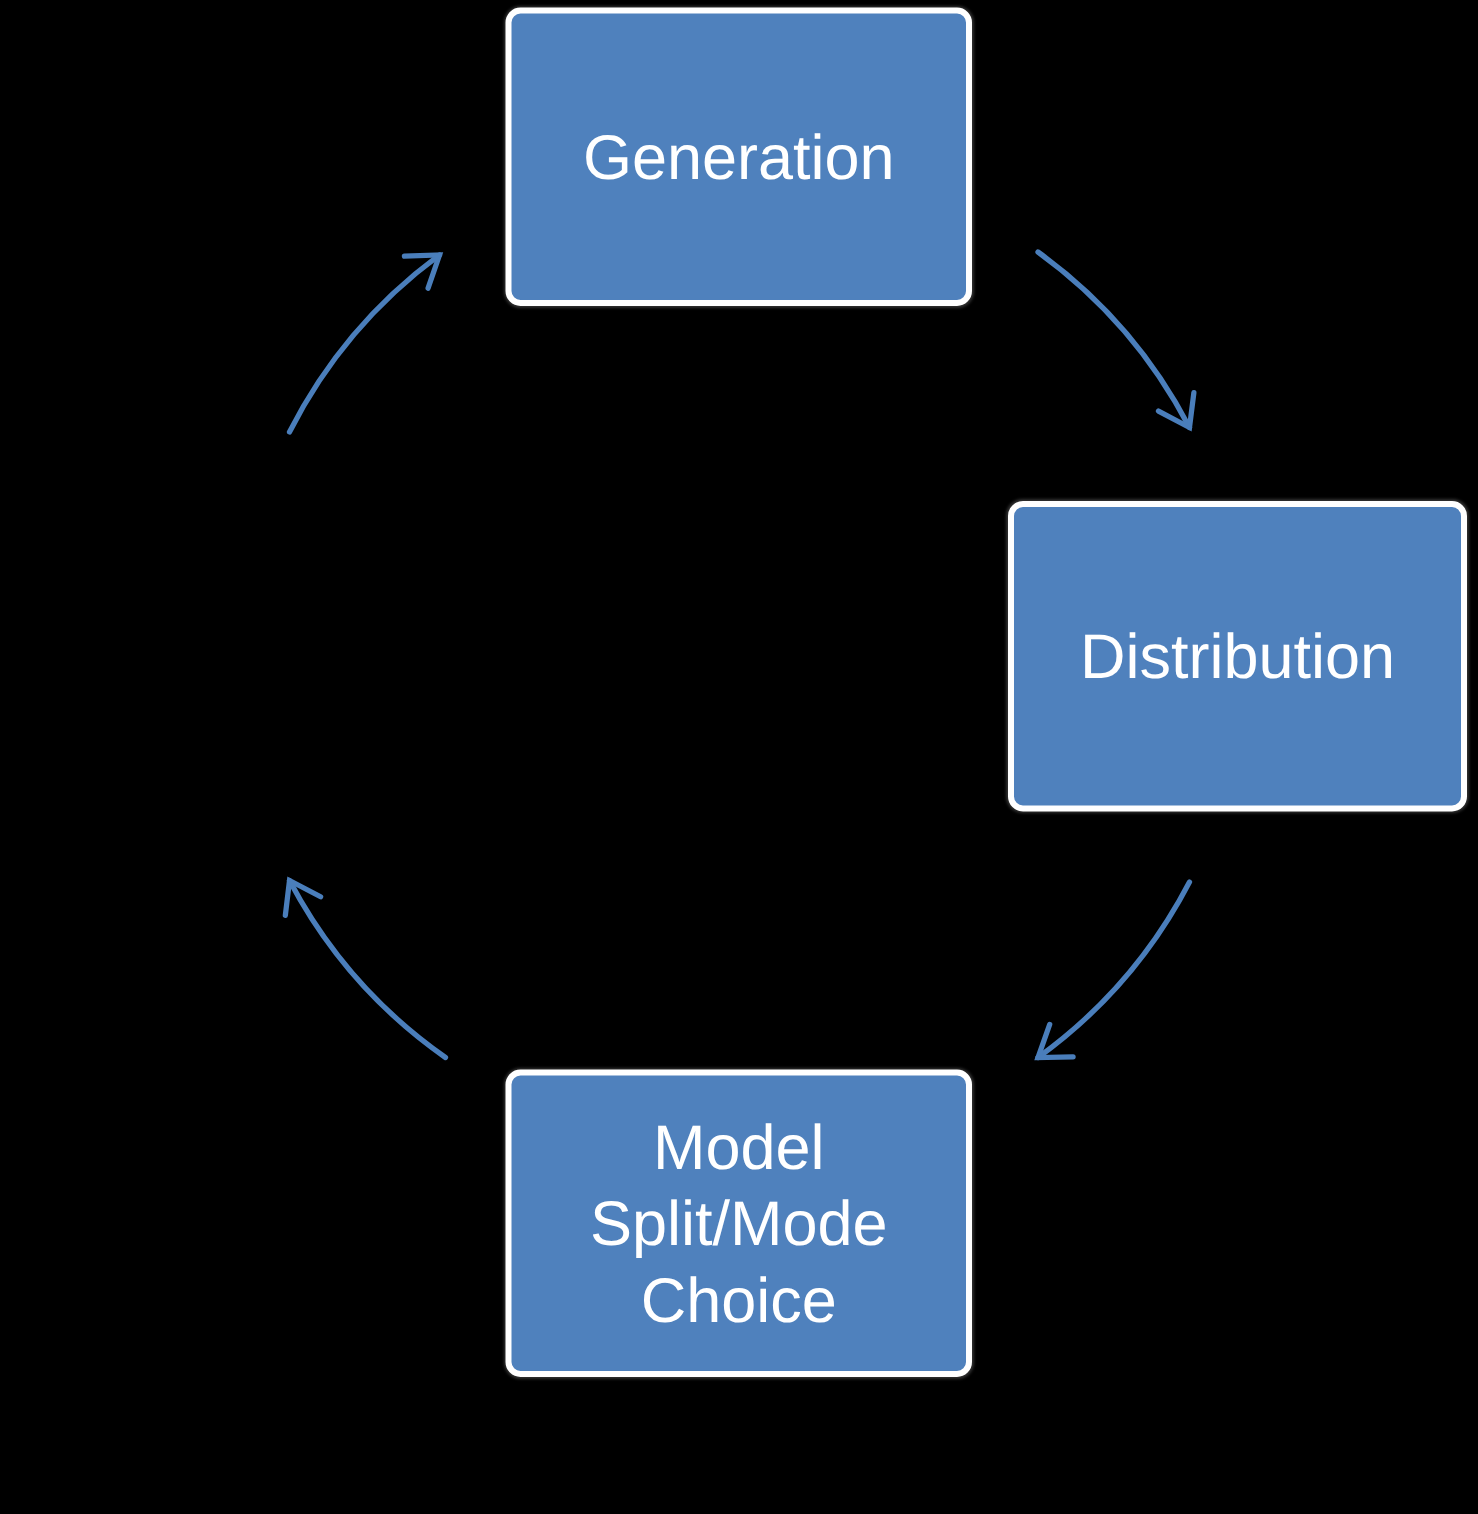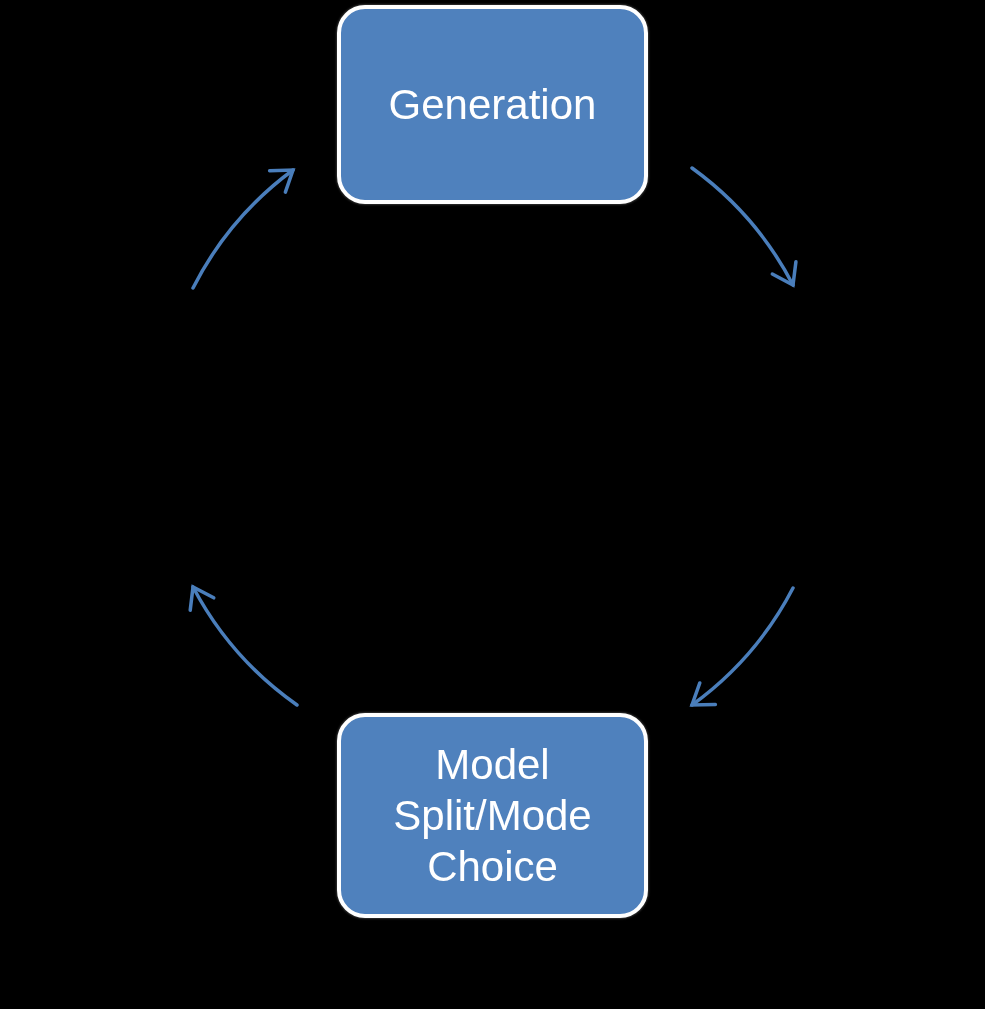--- a/index.html
+++ b/index.html
@@ -27,21 +27,21 @@
     fill: none;
     stroke: var(--arrow-color, #4A7EBB);
     stroke-width: 3.5;
     stroke-linecap: round;
   }
   .node {
     position: absolute;
     box-sizing: border-box;
     background: var(--node-fill, #4F81BD);
     border: 4px solid var(--node-border, #FFFFFF);
-    border-radius: 28px;
+    border-radius: 10px;
     color: var(--node-text, #FFFFFF);
     font-size: 42px;
     line-height: 1.22;
     display: flex;
     align-items: center;
     justify-content: center;
     text-align: center;
     box-shadow: 0 0 2px 1px rgba(110,110,110,0.45);
   }
   .node .label {
@@ -66,19 +66,22 @@
     <path class="arrow-path" d="M 692 168 A 335 335 0 0 1 793 285" marker-end="url(#arrowhead)"></path>
     <path class="arrow-path" d="M 793 588 A 335 335 0 0 1 692 705" marker-end="url(#arrowhead)"></path>
     <path class="arrow-path" d="M 297 705 A 335 335 0 0 1 193 587" marker-end="url(#arrowhead)"></path>
     <path class="arrow-path" d="M 193 288 A 335 335 0 0 1 293 170" marker-end="url(#arrowhead)"></path>
   </svg>
 
   <div class="node node-generation">
     <span class="label">Generation</span>
   </div>
 
+  <div class="node node-distribution">
+    <span class="label">Distribution</span>
+  </div>
 
   <div class="node node-mode-choice">
     <span class="label">Model Split/Mode Choice</span>
   </div>
 
 
 </div>
 
 </body></html>

